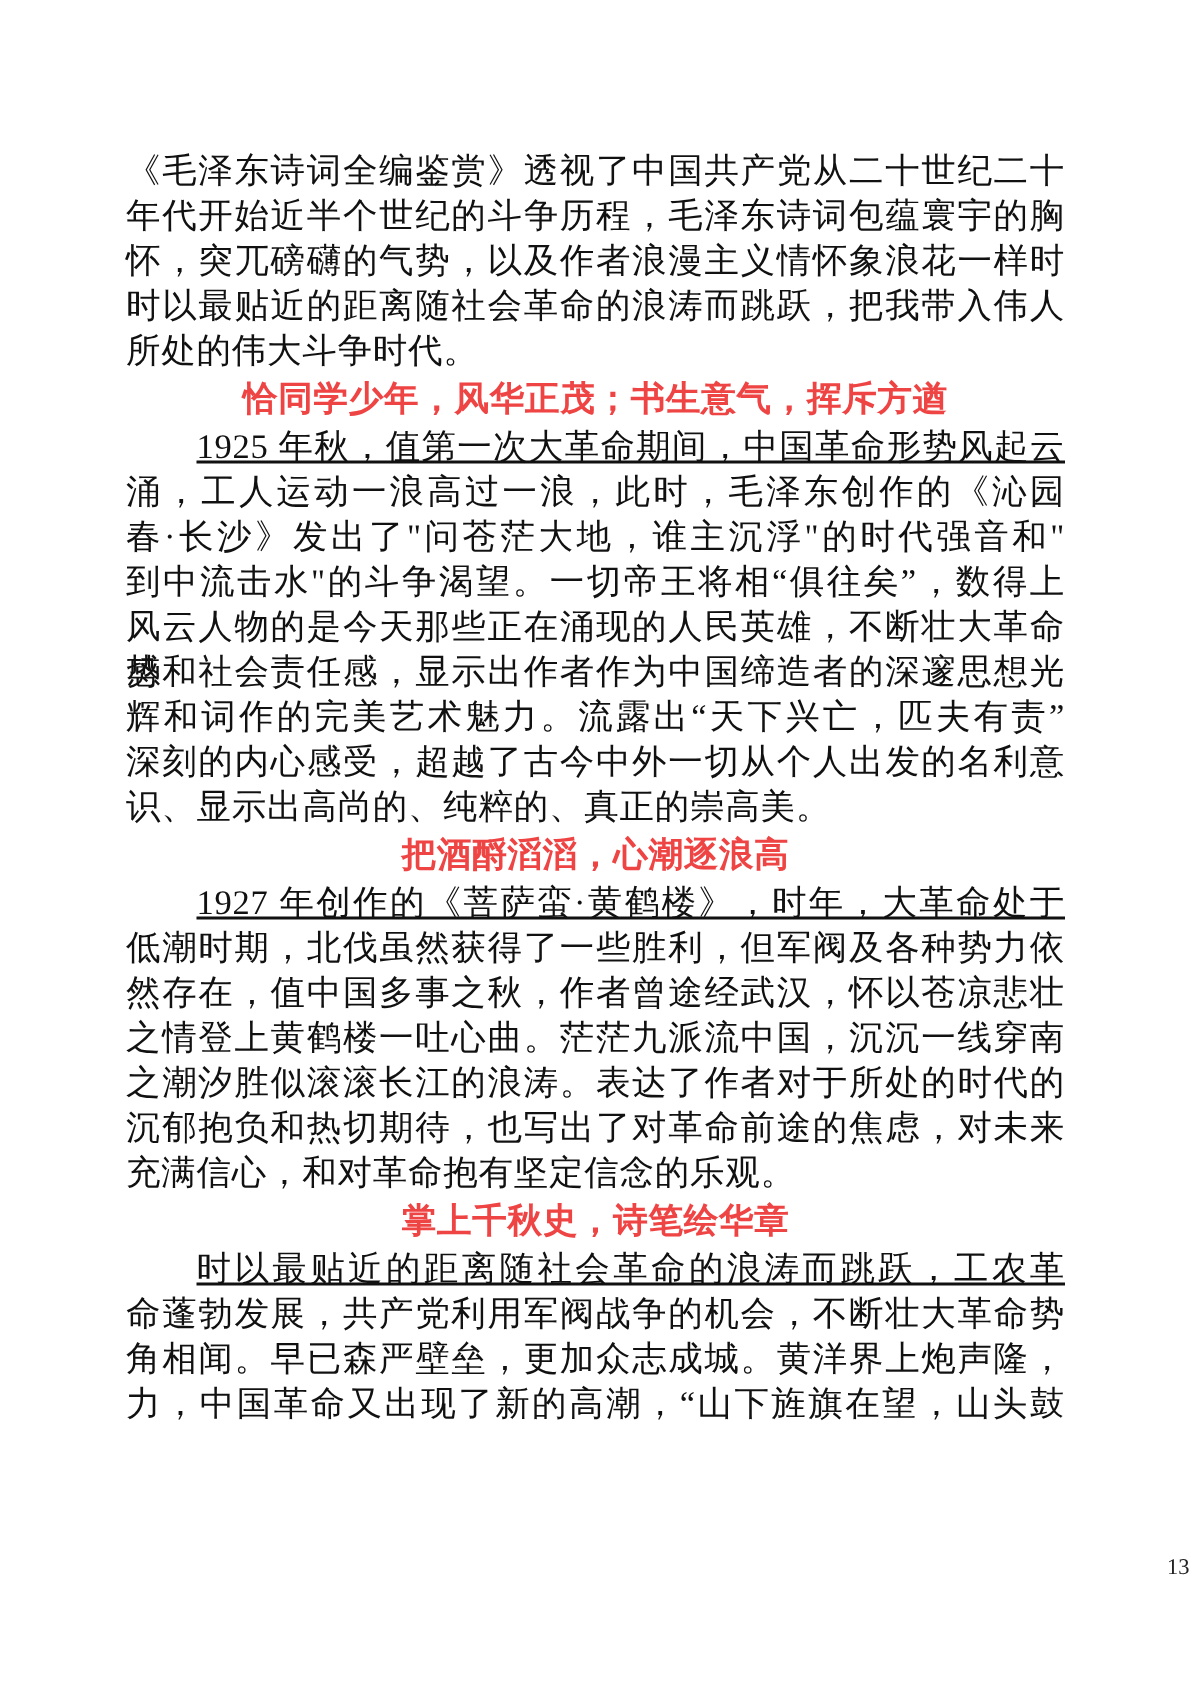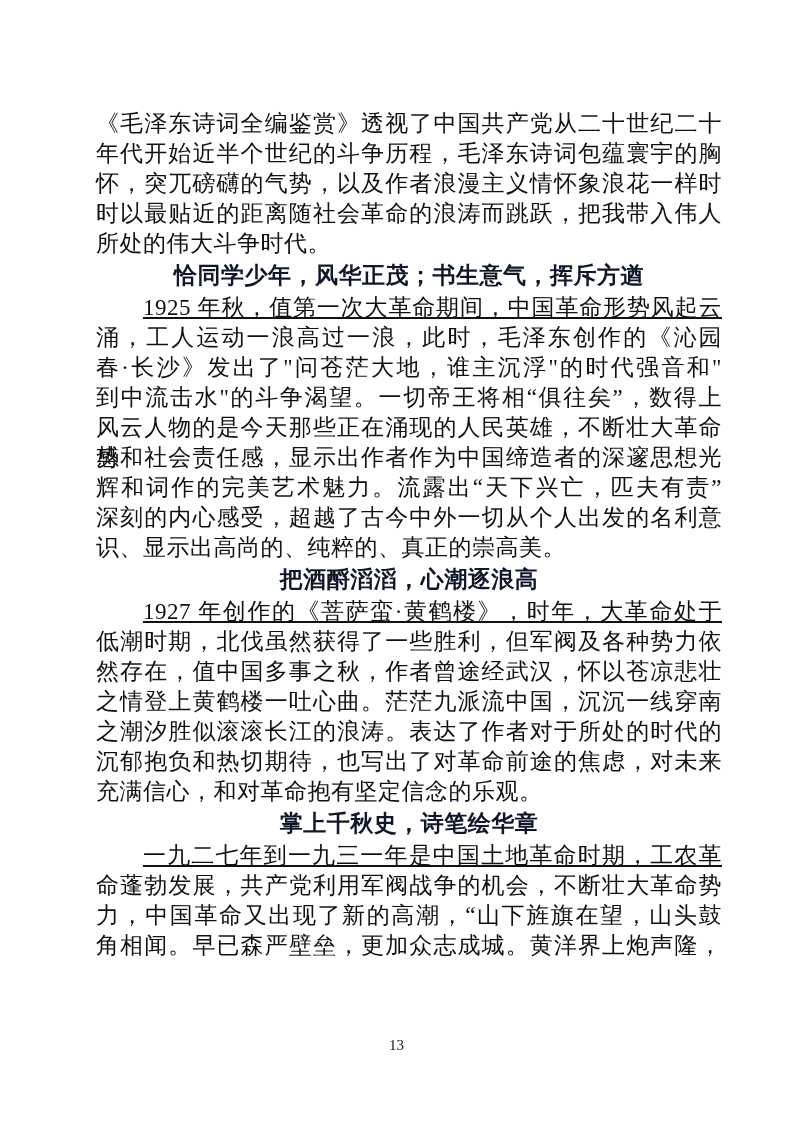--- a/index.html
+++ b/index.html
@@ -12,23 +12,22 @@
     width: 793px;
     height: 1122px;
     background: #ffffff;
     overflow: hidden;
     font-family: "Liberation Serif", "DejaVu Serif", serif;
     color: #000000;
   }
   .doc-content {
     position: absolute;
     left: 84px;
-    top: 109px;
+    top: 99px;
     width: 626px;
-    margin-left: 12px;
   }
   .body-line {
     font-size: 23px;
     line-height: 30px;
     height: 30px;
     text-align: justify;
     text-align-last: justify;
     text-justify: inter-ideograph;
     white-space: normal;
     letter-spacing: 0.5px;
@@ -42,29 +41,29 @@
     text-align-last: left;
   }
   .section-heading {
     font-size: 23px;
     font-weight: bold;
     line-height: 30px;
     height: 30px;
     margin: 2px 0;
     text-align: center;
     letter-spacing: 0.5px;
-    color: #0f172a;
+    color: #ef4444;
     font-family: "Liberation Serif", "DejaVu Serif", serif;
   }
   .page-number {
     position: absolute;
     top: 1036px;
     left: 0;
     width: 793px;
-    text-align: center;
+    text-align: right;
     font-size: 15px;
     line-height: 18px;
     color: #222222;
     font-family: "Liberation Serif", "DejaVu Serif", serif;
   }
 </style>
 </head>
 <body>
 
 <div class="page">
@@ -86,19 +85,19 @@
       <div class="body-line para-end">识、显示出高尚的、纯粹的、真正的崇高美。</div>
       <div class="section-heading">把酒酹滔滔，心潮逐浪高</div>
       <div class="body-line indent-first">1927 年创作的《菩萨蛮·黄鹤楼》，时年，大革命处于</div>
       <div class="body-line">低潮时期，北伐虽然获得了一些胜利，但军阀及各种势力依</div>
       <div class="body-line">然存在，值中国多事之秋，作者曾途经武汉，怀以苍凉悲壮</div>
       <div class="body-line">之情登上黄鹤楼一吐心曲。茫茫九派流中国，沉沉一线穿南</div>
       <div class="body-line">之潮汐胜似滚滚长江的浪涛。表达了作者对于所处的时代的</div>
       <div class="body-line">沉郁抱负和热切期待，也写出了对革命前途的焦虑，对未来</div>
       <div class="body-line para-end">充满信心，和对革命抱有坚定信念的乐观。</div>
       <div class="section-heading">掌上千秋史，诗笔绘华章</div>
-      <div class="body-line indent-first">一九二七年到一九三一年是中国土地革命时期，工农革</div>
+      <div class="body-line indent-first">时以最贴近的距离随社会革命的浪涛而跳跃，工农革</div>
       <div class="body-line">命蓬勃发展，共产党利用军阀战争的机会，不断壮大革命势</div>
+      <div class="body-line">角相闻。早已森严壁垒，更加众志成城。黄洋界上炮声隆，</div>
       <div class="body-line">力，中国革命又出现了新的高潮，“山下旌旗在望，山头鼓</div>
-      <div class="body-line">角相闻。早已森严壁垒，更加众志成城。黄洋界上炮声隆，</div>
     </div>
   <div class="page-number">13</div>
 </div>
 
 </body></html>

